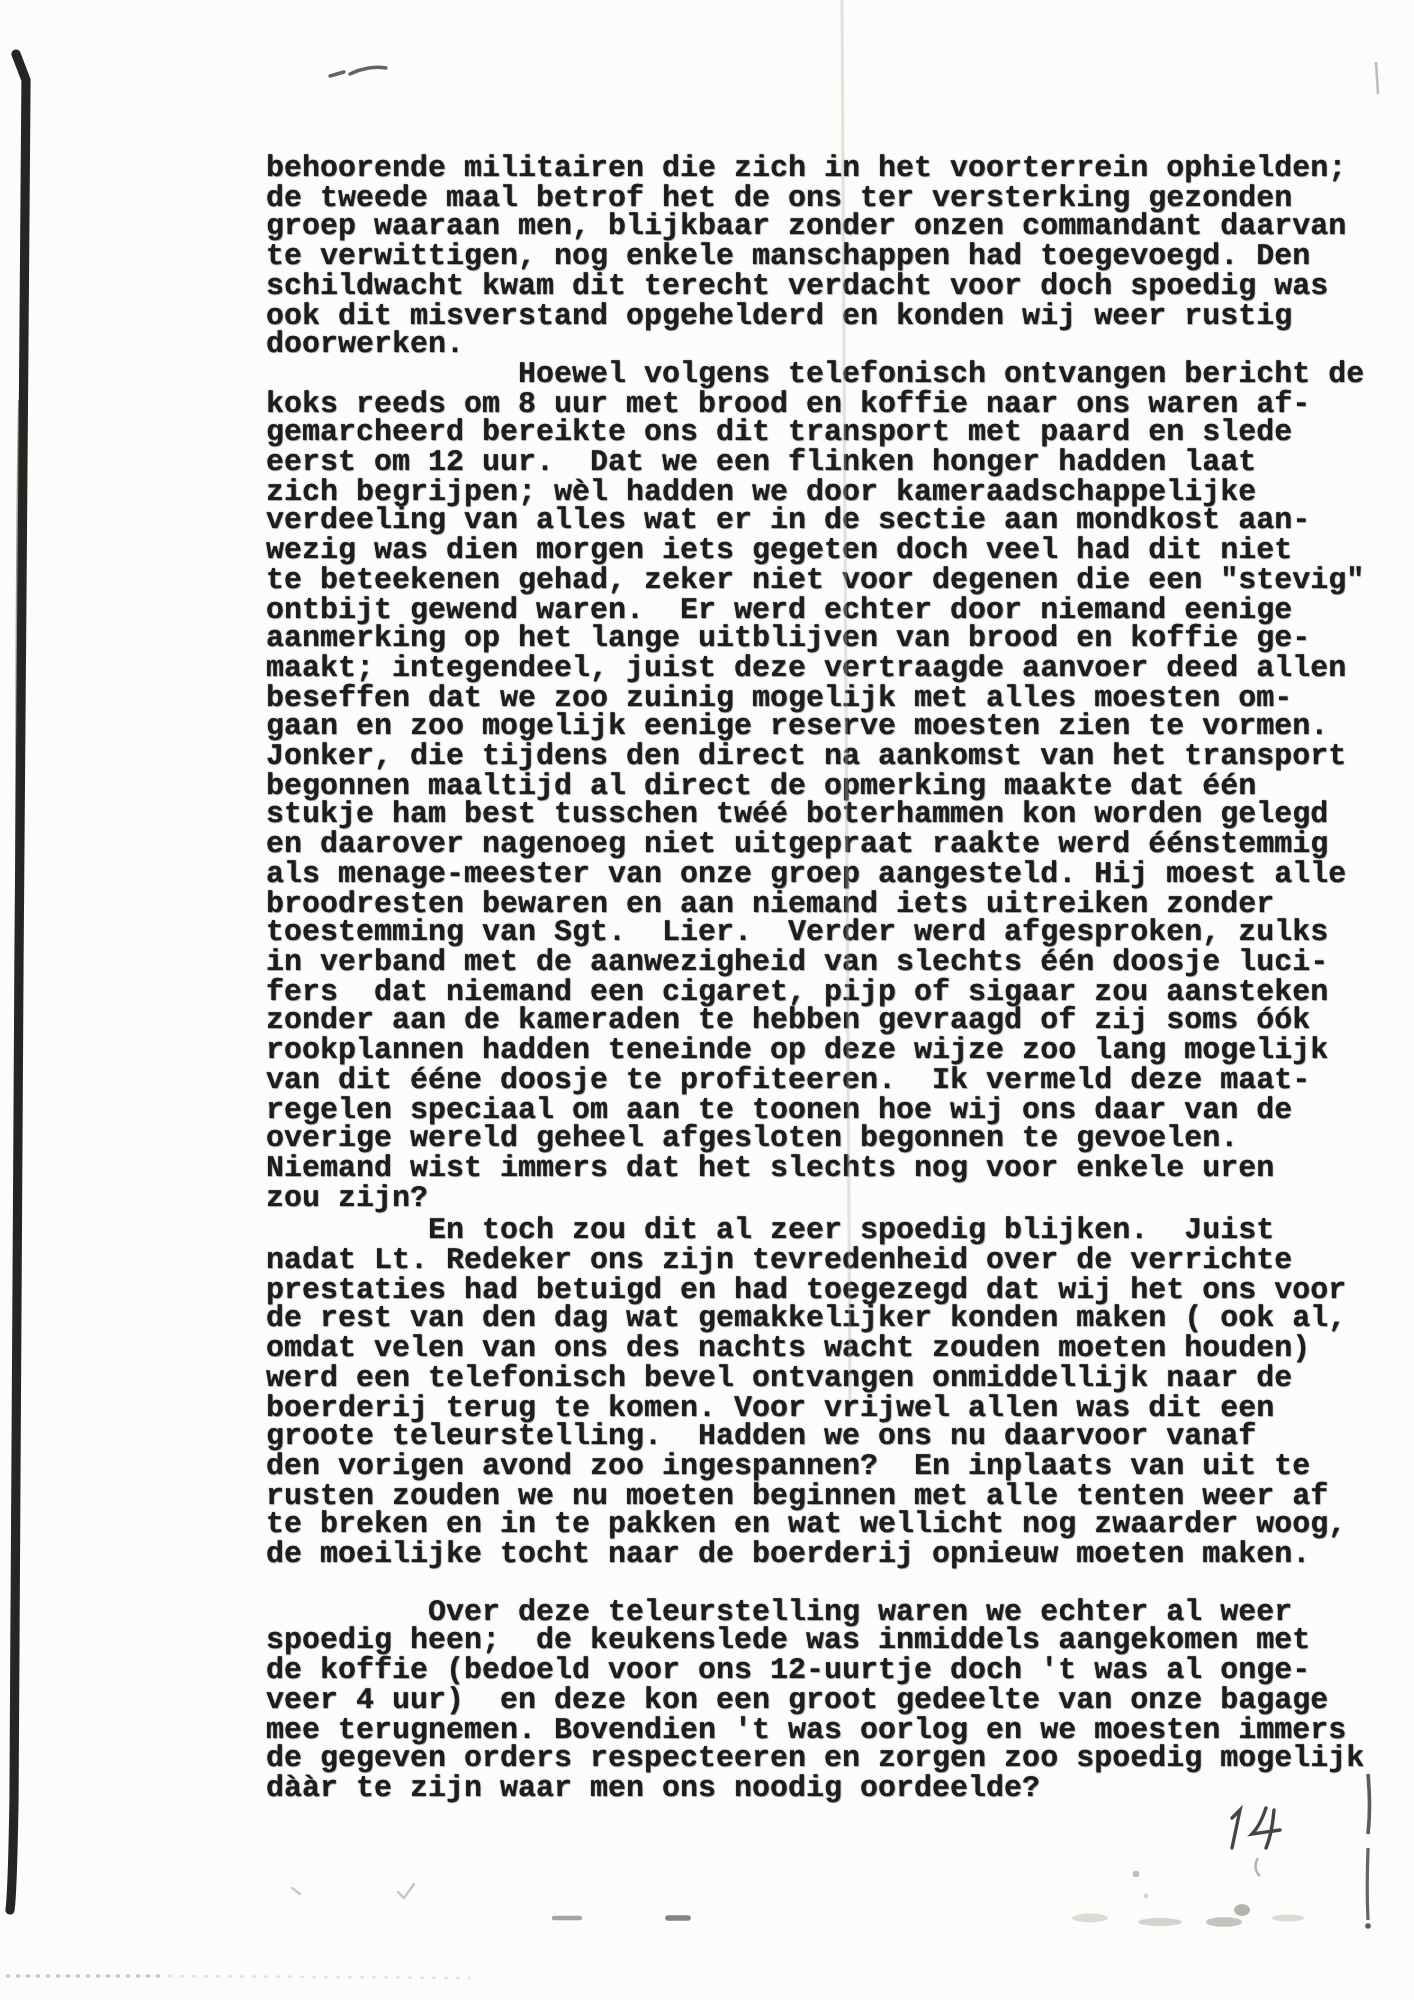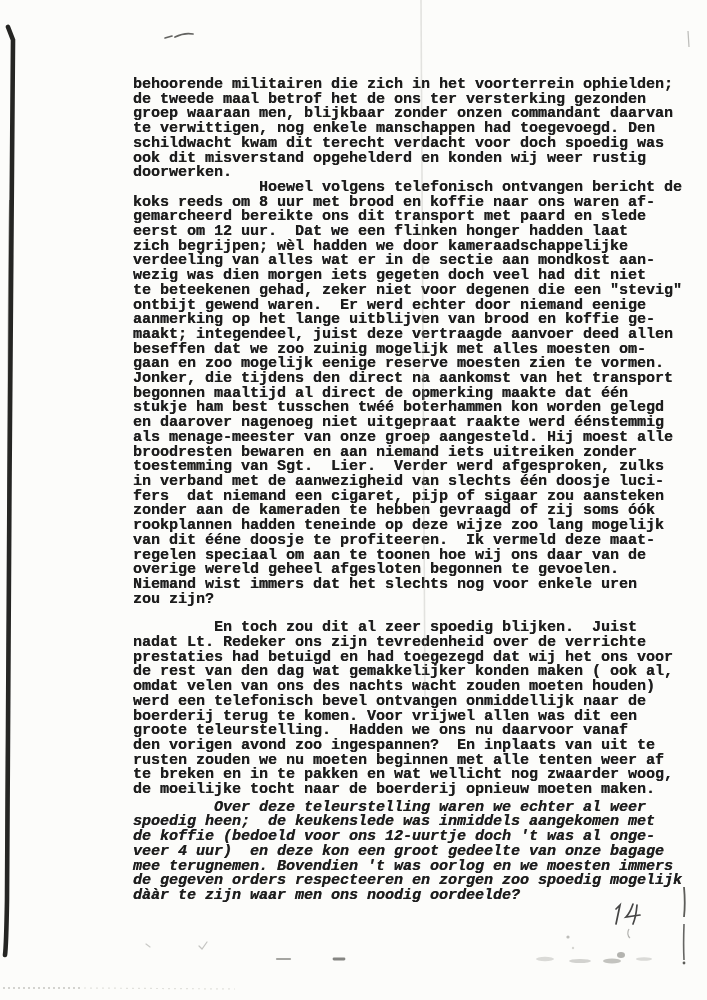--- a/index.html
+++ b/index.html
@@ -12,22 +12,22 @@
   .artifacts{position:absolute;left:0;top:0;width:707px;height:1000px;pointer-events:none;}
   .text-block{
     position:absolute;left:133px;top:78px;width:565px;
     color:#1d1d1d;font-weight:700;font-size:15px;line-height:14.7px;
   }
   .text-block p{
     margin:0;white-space:pre;
     text-shadow:0 0 0.6px rgba(25,25,25,0.78),0.4px 0.3px 0 rgba(25,25,25,0.28);
   }
   .text-block p:nth-child(2){}
-  .text-block p:nth-child(3){margin-top:14px;}
-  .text-block p:nth-child(4){margin-top:3px;font-style:italic;}
+  .text-block p:nth-child(3){margin-top:2px;}
+  .text-block p:nth-child(4){margin-top:14px;}
 </style>
 </head>
 <body>
 
 <div class="scan">
 
   <div class="text-block">
       <p>behoorende militairen die zich in het voorterrein ophielden;
 de tweede maal betrof het de ons ter versterking gezonden
 groep waaraan men, blijkbaar zonder onzen commandant daarvan

